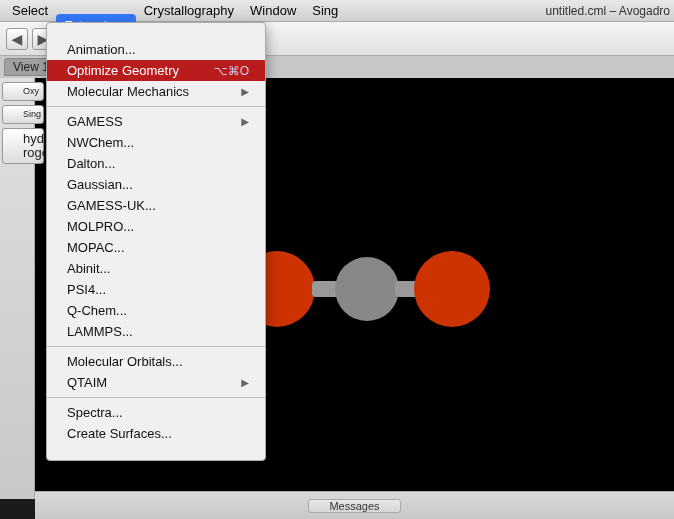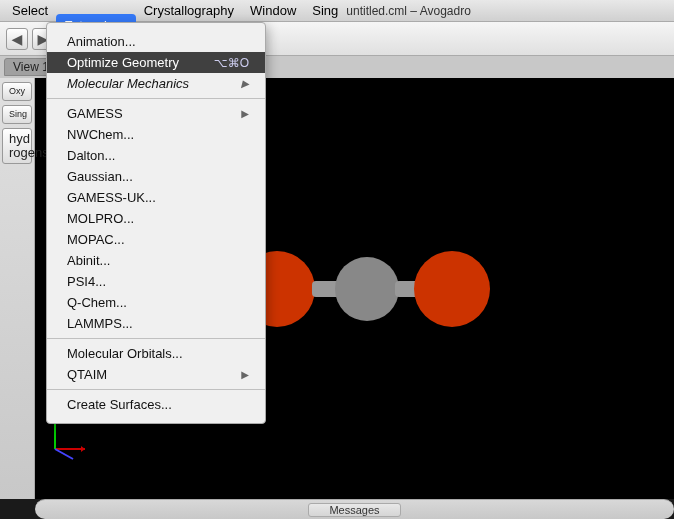--- a/index.html
+++ b/index.html
@@ -101,21 +101,21 @@
       padding: 4px 2px;
       gap: 4px;
       z-index: 1;
     }
     .sidebar-btn {
       background: linear-gradient(to bottom, #fff, #ddd);
       border: 1px solid #999;
       border-radius: 3px;
       font-size: 9px;
       text-align: center;
-      padding: 3px 6px;
+      padding: 3px 20px;
       cursor: pointer;
       color: #222;
       line-height: 1.2;
     }
 
     
     .viewport {
       position: absolute;
       left: 35px;
       top: 78px;
@@ -124,27 +124,26 @@
       background: #000;
       overflow: hidden;
     }
 
     
     .statusbar {
       position: absolute;
       bottom: 0;
       left: 35px;
       right: 0;
-      height: 20px;
+      height: 28px;
       background: linear-gradient(to bottom, #d8d8d8, #c8c8c8);
       border-top: 1px solid #aaa;
       display: flex;
       align-items: center;
       justify-content: center;
-      border-radius: 10px;
     }
     .statusbar-messages {
       font-size: 11px;
       color: #333;
       background: linear-gradient(to bottom, #e8e8e8, #d5d5d5);
       border: 1px solid #aaa;
       border-radius: 3px;
       padding: 0 20px;
     }
 
@@ -160,36 +159,36 @@
     }
     .dropdown-menu {
       position: absolute;
       top: 22px;
       left: 46px;
       background: #f0f0f0;
       border: 1px solid #aaa;
       border-radius: 4px;
       box-shadow: 2px 4px 12px rgba(0,0,0,0.3);
       min-width: 220px;
-      padding: 8px 0;
+      padding: 16px 0;
       pointer-events: all;
     }
     .menu-item {
       display: flex;
       align-items: center;
       justify-content: space-between;
       padding: 3px 16px 3px 20px;
       font-size: 13px;
       color: #111;
       cursor: pointer;
       white-space: nowrap;
       position: relative;
     }
     .menu-item.highlighted {
-      background: #404040;
+      background: #b91c1c;
       color: #fff;
     }
     .menu-item .shortcut {
       color: #666;
       font-size: 12px;
       margin-left: 20px;
     }
     .menu-item.highlighted .shortcut {
       color: #cce;
     }
@@ -205,21 +204,21 @@
   </style>
 </head>
 <body>
 
 <div class="menubar">
   <div class="menubar-item">Select</div>
   <div class="menubar-item active">Extensions</div>
   <div class="menubar-item">Crystallography</div>
   <div class="menubar-item">Window</div>
   <div class="menubar-item">Sing</div>
-  <div style="flex:1; text-align:left; font-size:12px; color:#333;">untitled.cml – Avogadro</div>
+  <div style="flex:1; text-align:right; font-size:12px; color:#333;">untitled.cml – Avogadro</div>
 </div>
 
 <div class="toolbar">
   <div style="width:22px; height:22px; background:linear-gradient(to bottom,#fff,#ddd); border:1px solid #999; border-radius:3px; display:flex; align-items:center; justify-content:center; cursor:pointer;">
     <span style="font-size:14px; color:#555;">◀</span>
   </div>
   <div style="width:22px; height:22px; background:linear-gradient(to bottom,#fff,#ddd); border:1px solid #999; border-radius:3px; display:flex; align-items:center; justify-content:center; cursor:pointer;">
     <span style="font-size:14px; color:#555;">▶</span>
   </div>
   <div style="width:1px; height:20px; background:#aaa; margin:0 2px;"></div>
@@ -283,21 +282,21 @@
 
     <div class="menu-item">
       <span>Animation...</span>
     </div>
 
     <div class="menu-item highlighted">
       <span>Optimize Geometry</span>
       <span class="shortcut">⌥⌘O</span>
     </div>
 
-    <div class="menu-item has-submenu" style="position:relative;font-style:italic;">
+    <div class="menu-item has-submenu" style="position:relative;">
       <span>Molecular Mechanics</span>
       <span class="arrow">▶</span>
     </div>
 
     <div class="menu-separator"></div>
 
     <div class="menu-item has-submenu">
       <span>GAMESS</span>
       <span class="arrow">▶</span>
     </div>
@@ -348,19 +347,22 @@
       <span>Molecular Orbitals...</span>
     </div>
 
     <div class="menu-item has-submenu">
       <span>QTAIM</span>
       <span class="arrow">▶</span>
     </div>
 
     <div class="menu-separator"></div>
 
+    <div class="menu-item">
+      <span>Spectra...</span>
+    </div>
 
     <div class="menu-item">
       <span>Create Surfaces...</span>
     </div>
 
   </div>
 </div>
 
 </body></html>

